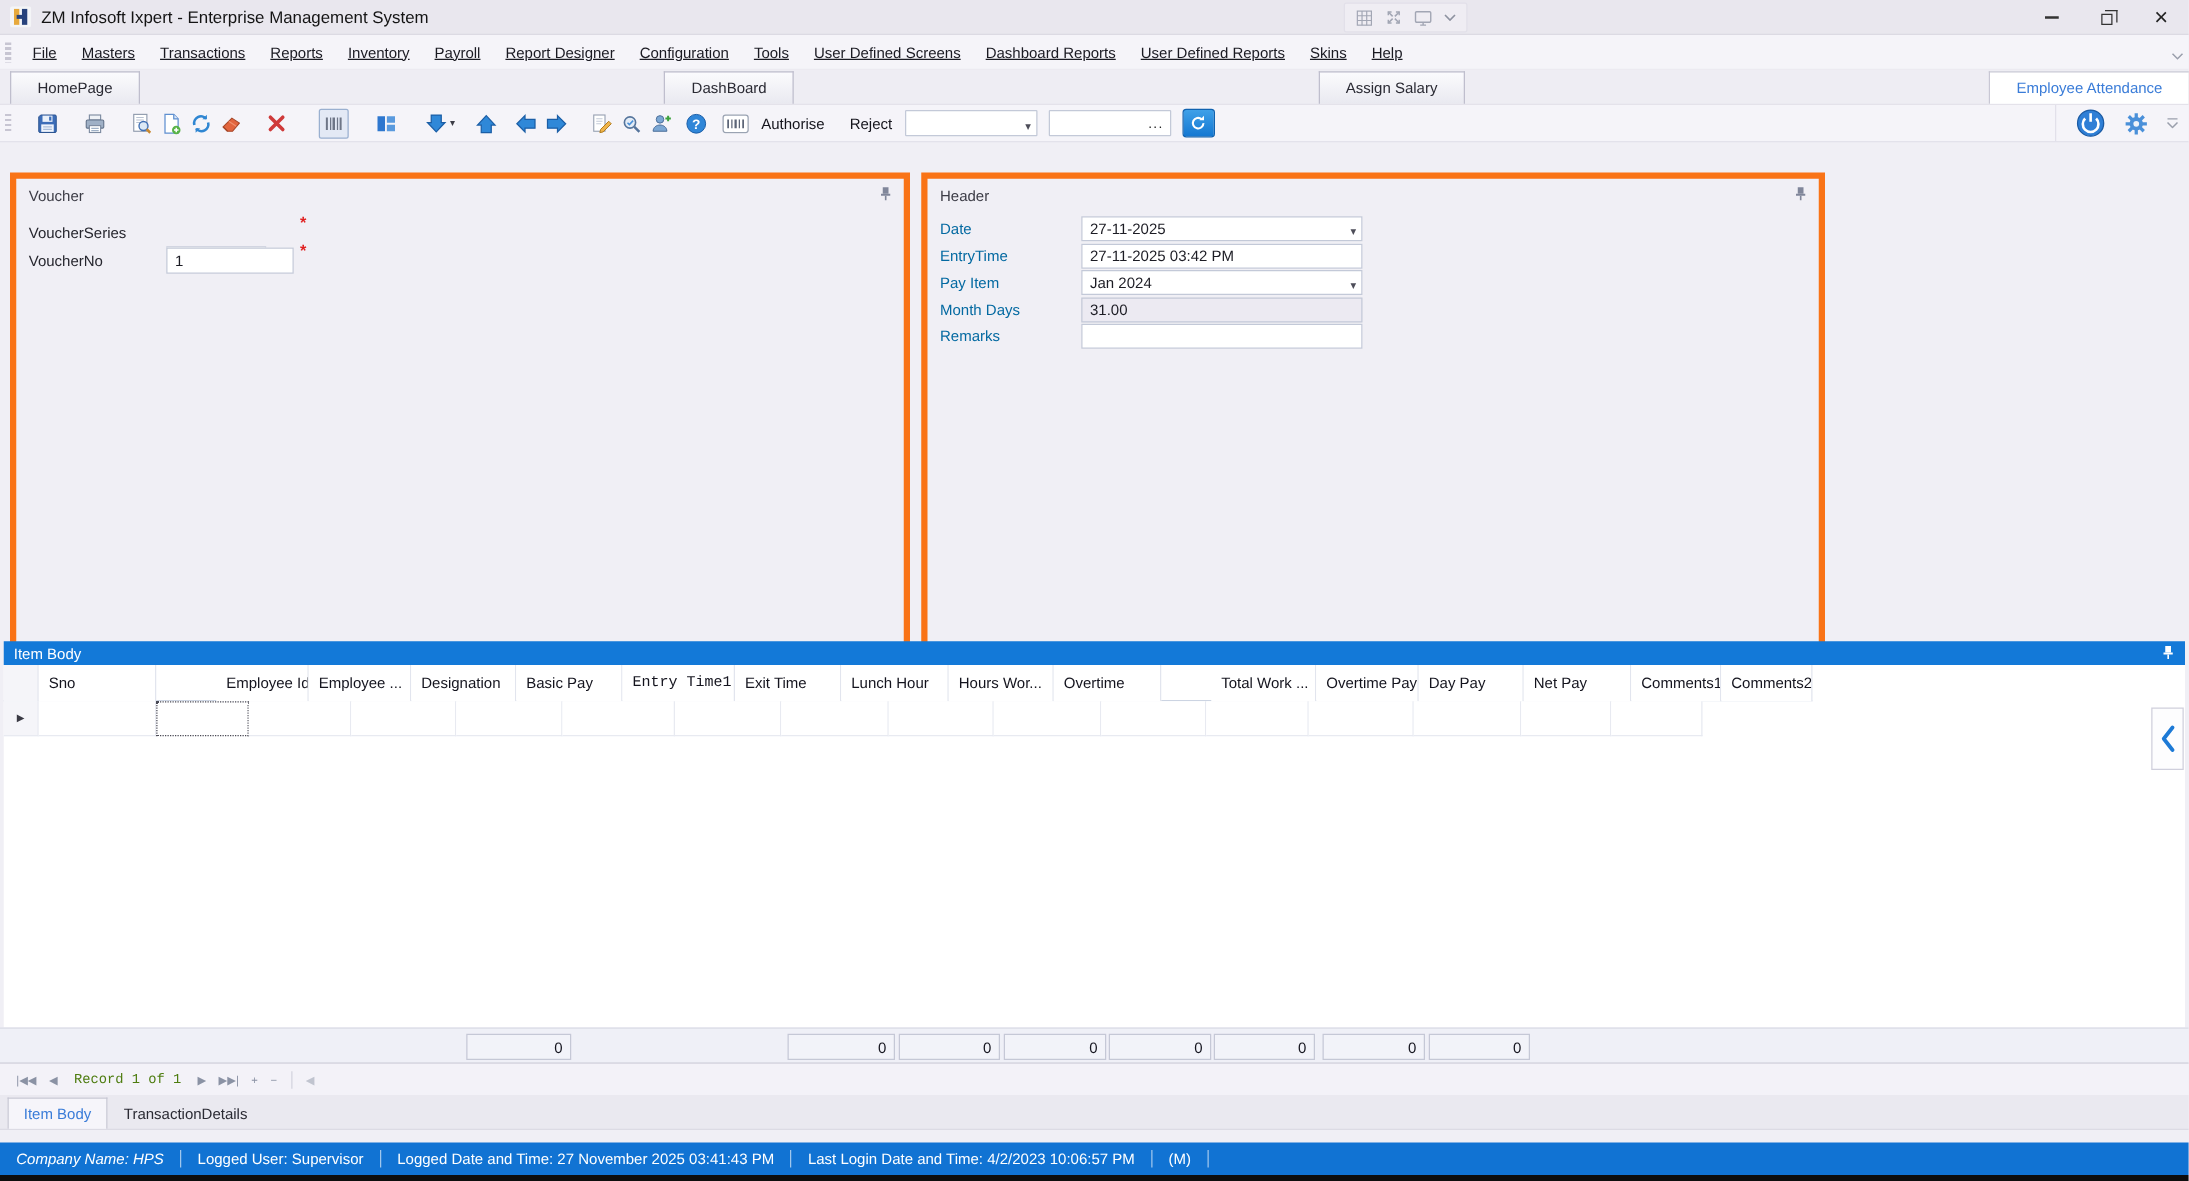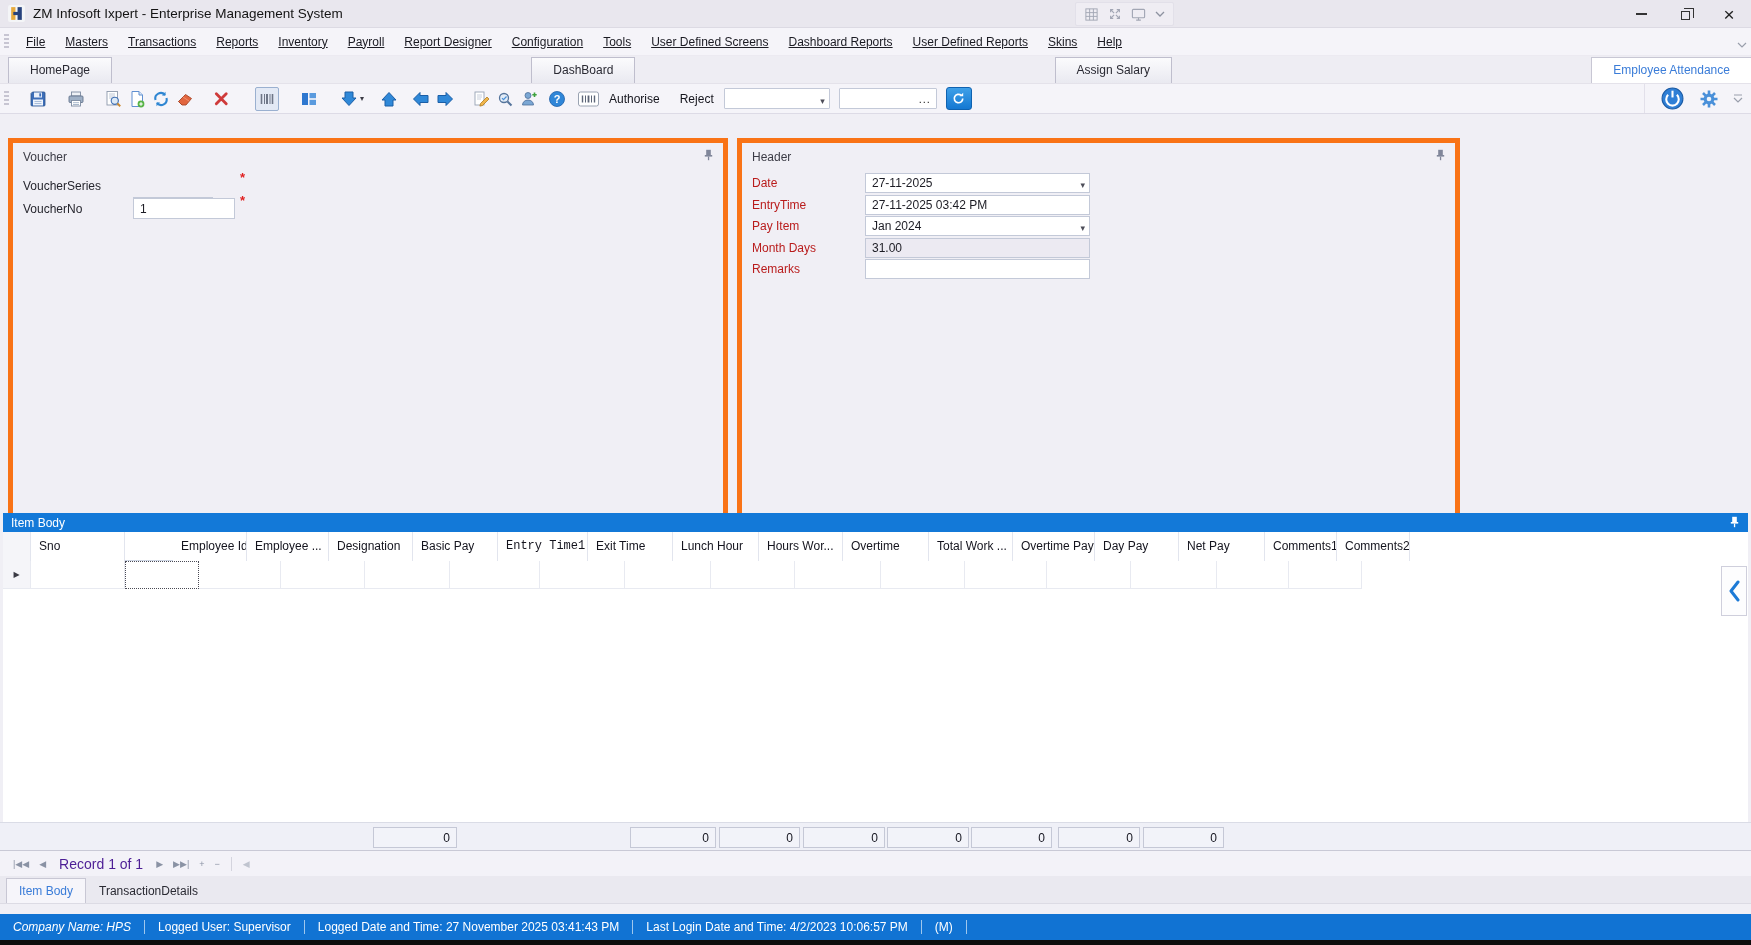--- a/index.html
+++ b/index.html
@@ -50,21 +50,21 @@
   .workarea { position:absolute; top:114px; left:0; width:1751px; height:399px; background:#f0eff5; }
   .panel { position:absolute; top:24px; height:385px; border:5px solid #f97316; background:#f0eff5;text-decoration:underline; }
   .panel-title { position:absolute; top:7px; left:10px; color:#3c3c46; }
   .pin-btn { position:absolute; top:6px; right:8px; color:#80869a; background:transparent; border:none; width:13px; height:14px; padding:0; }
   .fld-label { position:absolute; color:#26262e; }
   .fld-box { position:absolute; height:21px; background:#fff; border:1px solid #c3c9d8; display:flex; align-items:center; padding:0 16px 0 6px; }
   .fld-box .val { white-space:nowrap; overflow:hidden; }
   .req { position:absolute; color:#e02020; font-weight:bold; font-size:13px; }
   .hp-row { position:relative; height:21.5px; margin-bottom:0; }
   .hp-rows { position:absolute; left:0; top:30px; width:100%; }
-  .hp-label { position:absolute; left:10px; top:3px; color:#b91c1c; }
+  .hp-label { position:absolute; left:10px; top:3px; color:#0369a1; }
   .hp-ctrl { position:absolute; left:123px; top:0; width:225px; height:20px; background:#fff; border:1px solid #c3c9d8; display:flex; align-items:center; padding:0 16px 0 6px; }
   .hp-arrow { display:none; position:absolute; right:4px; top:3px; }
   .hp-arrow::after { content:"▾"; font-size:9px; color:#4d4d59; }
   .hp-row.t-combo .hp-arrow { display:block; }
   .hp-row.t-readonly .hp-ctrl { background:#eceaf2; }
 
   
   .ib-bar { position:absolute; top:513px; left:3px; width:1745px; height:19px; background:#1379d8; color:#fff; display:flex; align-items:center; padding-left:8px; }
   .ib-bar .pin-btn { top:3px; right:7px; color:#fff; }
   .grid-region { position:absolute; top:532px; left:3px; width:1745px; height:290px; background:#ffffff; }
@@ -78,21 +78,21 @@
   .gc.focused { border:1px dotted #4a4a55; }
   .collapse-handle { position:absolute; top:34px; right:1px; width:26px; height:50px; background:#fdfdfe; border:1px solid #cfcfdc; display:flex; align-items:center; justify-content:center; }
 
   
   .summary-row { position:absolute; top:822px; left:0; width:1751px; height:29px; background:#eff0f7; border-top:1px solid #dadce6; border-bottom:1px solid #c9c9d6; }
   .sumbox { position:absolute; top:4px; height:21px; background:#f2f3f9; border:1px solid #c5c8d6; text-align:right; padding:3px 6px 0 0; color:#15151f; }
 
   
   .navigator { position:absolute; top:851px; left:0; width:1751px; height:25px; background:#f3f2f8; display:flex; align-items:center; padding-left:8px; color:#8a92a4; }
   .nav-btn { background:transparent; border:none; color:#8a92a4; font-size:9px; padding:0 5px; }
-  .nav-label { color:#4c1d95; font-size:14px; padding:0 8px; }
+  .nav-label { color:#4d7c0f; font-size:11px; padding:0 8px;font-family:Liberation Mono, monospace; }
   .nav-sep { width:1px; height:14px; background:#d4d4de; margin:0 6px; }
   .nav-btn.disabled { color:#c0c4cf; }
 
   
   .detail-tabs { position:absolute; top:876px; left:0; width:1751px; height:28px; background:#eae9f0; display:flex; align-items:flex-end; padding-left:6px; border-bottom:1px solid #dcdbe4; }
   .dtab { height:25px; line-height:24px; padding:0 12px; color:#2a2a33; border:1px solid transparent; border-bottom:none; white-space:nowrap; }
   .dtab.active { background:#f6f5fa; border-color:#c8c7d4; color:#3a7cd8; }
 
   
   .statusbar { position:absolute; top:914px; left:0; width:1751px; height:26px; background:#1173d3; display:flex; align-items:center; padding-left:10px; }
@@ -433,21 +433,21 @@
   <div class="gh" style="width: 94px;">Sno</div>
       <div class="gh" style="width: 74px; margin-left: 48px;">Employee Id</div>
       <div class="gh" style="width: 82px;">Employee ...</div>
       <div class="gh" style="width: 84px;">Designation</div>
       <div class="gh" style="width: 85px;">Basic Pay</div>
       <div class="gh" style="width: 90px; font-family: Liberation Mono, monospace;">Entry Time1</div>
       <div class="gh" style="width: 85px;">Exit Time</div>
       <div class="gh" style="width: 86px;">Lunch Hour</div>
       <div class="gh" style="width: 84px;">Hours Wor...</div>
       <div class="gh" style="width: 86px;">Overtime</div>
-      <div class="gh" style="width: 84px;">Total Work ...</div>
+      <div class="gh" style="width: 84px; margin-left: 40px;">Total Work ...</div>
       <div class="gh" style="width: 82px;">Overtime Pay</div>
       <div class="gh" style="width: 84px;">Day Pay</div>
       <div class="gh" style="width: 86px;">Net Pay</div>
       <div class="gh" style="width: 72px;">Comments1</div>
       <div class="gh" style="width: 73px;">Comments2</div>
     </div>
   <div class="grid-drow">
     <div class="gc ind" style="width:28px"></div>
   <div class="gc" style="width: 94px;"></div>
       <div class="gc focused" style="width: 74px;"></div>

